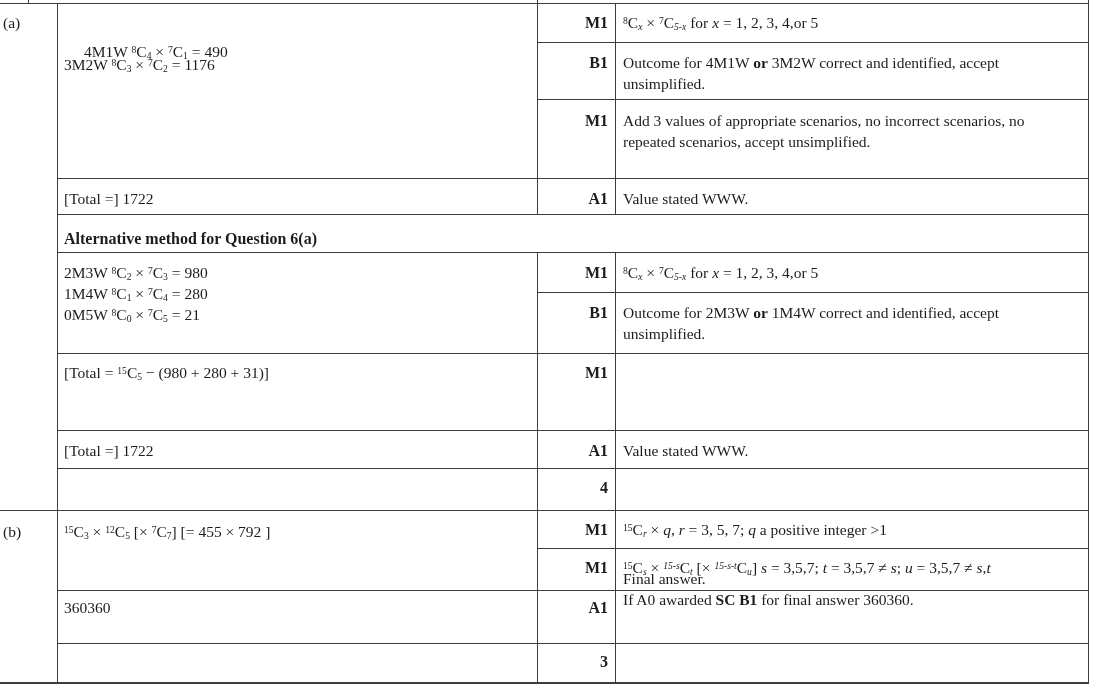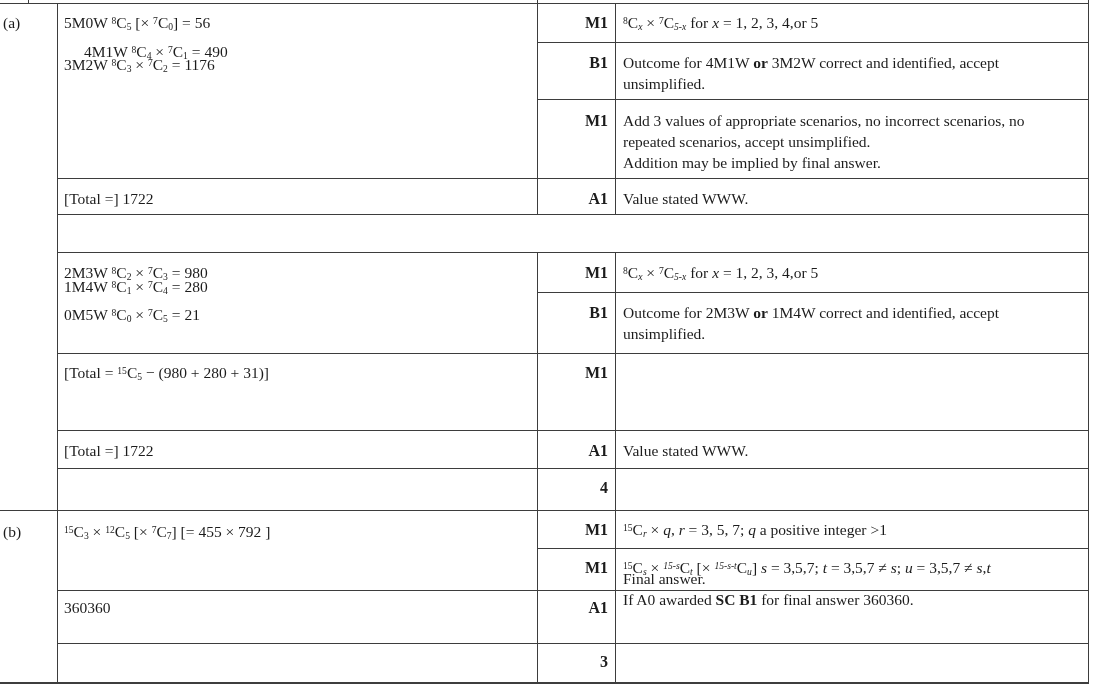--- a/index.html
+++ b/index.html
@@ -54,40 +54,40 @@
   <div class="vl" style="left:28px;top:0;height:3px;"></div>
   <div class="vl" style="left:57px;top:3px;height:680px;"></div>
   <div class="vl" style="left:537px;top:0;height:215px;"></div>
   <div class="vl" style="left:537px;top:252px;height:431px;"></div>
   <div class="vl" style="left:615px;top:3px;height:211px;"></div>
   <div class="vl" style="left:615px;top:252px;height:431px;"></div>
   <div class="vl" style="left:1088px;top:0;height:683px;"></div>
 
   <div class="t lbl" style="top:12px;">(a)</div>
 
-  <div class="t wk" style="top:12px;"><span>5M0W </span><sup>8</sup><span>C</span><sub>5</sub><span> [× </span><sup>7</sup><span>C</span><sub>0</sub><span>] = 56</span></div>
   <div class="t wk" style="top:41px;margin-left:20px;"><span>4M1W </span><sup>8</sup><span>C</span><sub>4</sub><span> × </span><sup>7</sup><span>C</span><sub>1</sub><span> = 490</span></div>
   <div class="t wk" style="top:54px;"><span>3M2W </span><sup>8</sup><span>C</span><sub>3</sub><span> × </span><sup>7</sup><span>C</span><sub>2</sub><span> = 1176</span></div>
 
   <div class="t mark" style="top:12px;">M1</div>
   <div class="t guid" style="top:12px;"><sup>8</sup><span>C</span><sub style="font-style: italic;">x</sub><span> × </span><sup>7</sup><span>C</span><sub style="font-style: italic;">5-x</sub><span> for </span><span style="font-style: italic;">x</span><span> = 1, 2, 3, 4,or 5</span></div>
 
   <div class="t mark" style="top:52px;">B1</div>
   <div class="t guid wrap" style="top:52px;"><span>Outcome for 4M1W </span><span style="font-weight: bold;">or</span><span> 3M2W correct and identified, accept</span><br><span>unsimplified.</span></div>
 
   <div class="t mark" style="top:110px;">M1</div>
-  <div class="t guid wrap" style="top:110px;"><span>Add 3 values of appropriate scenarios, no incorrect scenarios, no</span><br><span>repeated scenarios, accept unsimplified.</span><br><span>Addition may be implied by final answer.</span></div>
+  <div class="t guid wrap" style="top:110px;"><span>Add 3 values of appropriate scenarios, no incorrect scenarios, no</span><br><span>repeated scenarios, accept unsimplified.</span><br></div>
 
   <div class="t wk" style="top:188px;"><span>[Total =] 1722</span></div>
   <div class="t mark" style="top:188px;">A1</div>
   <div class="t guid" style="top:188px;"><span>Value stated WWW.</span></div>
 
+  <div class="t wk hdr" style="top:228px;">Alternative method for Question 6(a)</div>
 
   <div class="t wk" style="top:262px;"><span>2M3W </span><sup>8</sup><span>C</span><sub>2</sub><span> × </span><sup>7</sup><span>C</span><sub>3</sub><span> = 980</span></div>
-  <div class="t wk" style="top:276px;"><span>1M4W </span><sup>8</sup><span>C</span><sub>1</sub><span> × </span><sup>7</sup><span>C</span><sub>4</sub><span> = 280</span></div>
+  <div class="t wk" style="top:283px;"><span>1M4W </span><sup>8</sup><span>C</span><sub>1</sub><span> × </span><sup>7</sup><span>C</span><sub>4</sub><span> = 280</span></div>
   <div class="t wk" style="top:304px;"><span>0M5W </span><sup>8</sup><span>C</span><sub>0</sub><span> × </span><sup>7</sup><span>C</span><sub>5</sub><span> = 21</span></div>
 
   <div class="t mark" style="top:262px;">M1</div>
   <div class="t guid" style="top:262px;"><sup>8</sup><span>C</span><sub style="font-style: italic;">x</sub><span> × </span><sup>7</sup><span>C</span><sub style="font-style: italic;">5-x</sub><span> for </span><span style="font-style: italic;">x</span><span> = 1, 2, 3, 4,or 5</span></div>
 
   <div class="t mark" style="top:302px;">B1</div>
   <div class="t guid wrap" style="top:302px;"><span>Outcome for 2M3W </span><span style="font-weight: bold;">or</span><span> 1M4W correct and identified, accept</span><br><span>unsimplified.</span></div>
 
   <div class="t wk" style="top:362px;"><span>[Total = </span><sup>15</sup><span>C</span><sub>5</sub><span> − (980 + 280 + 31)]</span></div>
 

